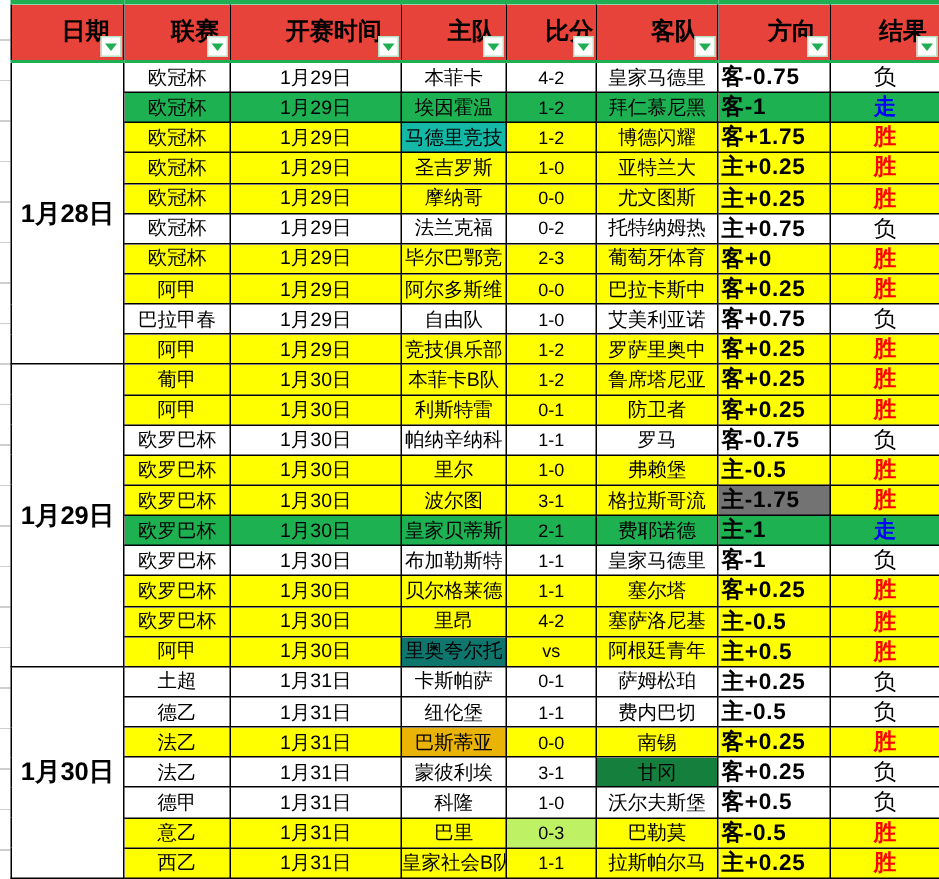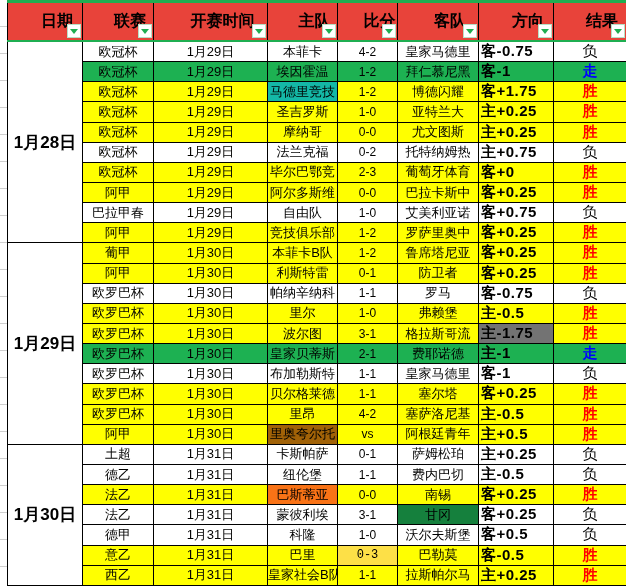--- a/index.html
+++ b/index.html
@@ -257,21 +257,21 @@
           <td class="c-time" style="background: rgb(255, 255, 0);">1月30日</td>
           <td class="c-home" style="background: rgb(255, 255, 0);">里昂</td>
           <td class="c-score" style="background: rgb(255, 255, 0);">4-2</td>
           <td class="c-away" style="background: rgb(255, 255, 0);">塞萨洛尼基</td>
           <td class="c-dir" style="background: rgb(255, 255, 0);">主-0.5</td>
           <td class="c-res r-win" style="background: rgb(255, 255, 0);">胜</td>
         </tr>
         <tr>
           <td class="c-league" style="background: rgb(255, 255, 0);">阿甲</td>
           <td class="c-time" style="background: rgb(255, 255, 0);">1月30日</td>
-          <td class="c-home" style="background: #a16207;">里奥夸尔托</td>
+          <td class="c-home" style="background: #0f766e;">里奥夸尔托</td>
           <td class="c-score" style="background: rgb(255, 255, 0);">vs</td>
           <td class="c-away" style="background: rgb(255, 255, 0);">阿根廷青年</td>
           <td class="c-dir" style="background: rgb(255, 255, 0);">主+0.5</td>
           <td class="c-res r-win" style="background: rgb(255, 255, 0);">胜</td>
         </tr>
         <tr>
           <td rowspan="7" class="c-date">1月30日</td>
           <td class="c-league" style="background: rgb(255, 255, 255);">土超</td>
           <td class="c-time" style="background: rgb(255, 255, 255);">1月31日</td>
           <td class="c-home" style="background: rgb(255, 255, 255);">卡斯帕萨</td>
@@ -285,21 +285,21 @@
           <td class="c-time" style="background: rgb(255, 255, 255);">1月31日</td>
           <td class="c-home" style="background: rgb(255, 255, 255);">纽伦堡</td>
           <td class="c-score" style="background: rgb(255, 255, 255);">1-1</td>
           <td class="c-away" style="background: rgb(255, 255, 255);">费内巴切</td>
           <td class="c-dir" style="background: rgb(255, 255, 255);">主-0.5</td>
           <td class="c-res r-lose" style="background: rgb(255, 255, 255);">负</td>
         </tr>
         <tr>
           <td class="c-league" style="background: rgb(255, 255, 0);">法乙</td>
           <td class="c-time" style="background: rgb(255, 255, 0);">1月31日</td>
-          <td class="c-home" style="background: #f97316;">巴斯蒂亚</td>
+          <td class="c-home" style="background: #eab308;">巴斯蒂亚</td>
           <td class="c-score" style="background: rgb(255, 255, 0);">0-0</td>
           <td class="c-away" style="background: rgb(255, 255, 0);">南锡</td>
           <td class="c-dir" style="background: rgb(255, 255, 0);">客+0.25</td>
           <td class="c-res r-win" style="background: rgb(255, 255, 0);">胜</td>
         </tr>
         <tr>
           <td class="c-league" style="background: rgb(255, 255, 255);">法乙</td>
           <td class="c-time" style="background: rgb(255, 255, 255);">1月31日</td>
           <td class="c-home" style="background: rgb(255, 255, 255);">蒙彼利埃</td>
           <td class="c-score" style="background: rgb(255, 255, 255);">3-1</td>
@@ -313,21 +313,21 @@
           <td class="c-home" style="background: rgb(255, 255, 255);">科隆</td>
           <td class="c-score" style="background: rgb(255, 255, 255);">1-0</td>
           <td class="c-away" style="background: rgb(255, 255, 255);">沃尔夫斯堡</td>
           <td class="c-dir" style="background: rgb(255, 255, 255);">客+0.5</td>
           <td class="c-res r-lose" style="background: rgb(255, 255, 255);">负</td>
         </tr>
         <tr>
           <td class="c-league" style="background: rgb(255, 255, 0);">意乙</td>
           <td class="c-time" style="background: rgb(255, 255, 0);">1月31日</td>
           <td class="c-home" style="background: rgb(255, 255, 0);">巴里</td>
-          <td class="c-score" style="background: #fde047; font-family: Liberation Mono, monospace;">0-3</td>
+          <td class="c-score" style="background: #bef264;">0-3</td>
           <td class="c-away" style="background: rgb(255, 255, 0);">巴勒莫</td>
           <td class="c-dir" style="background: rgb(255, 255, 0);">客-0.5</td>
           <td class="c-res r-win" style="background: rgb(255, 255, 0);">胜</td>
         </tr>
         <tr>
           <td class="c-league" style="background: rgb(255, 255, 0);">西乙</td>
           <td class="c-time" style="background: rgb(255, 255, 0);">1月31日</td>
           <td class="c-home" style="background: rgb(255, 255, 0);">皇家社会B队</td>
           <td class="c-score" style="background: rgb(255, 255, 0);">1-1</td>
           <td class="c-away" style="background: rgb(255, 255, 0);">拉斯帕尔马</td>

